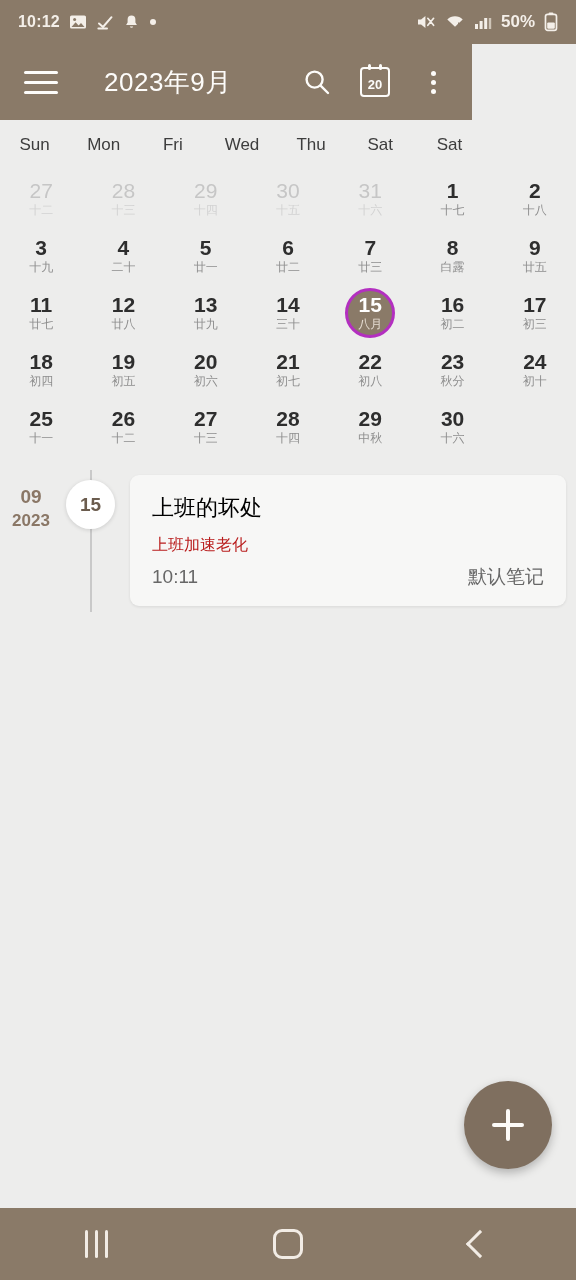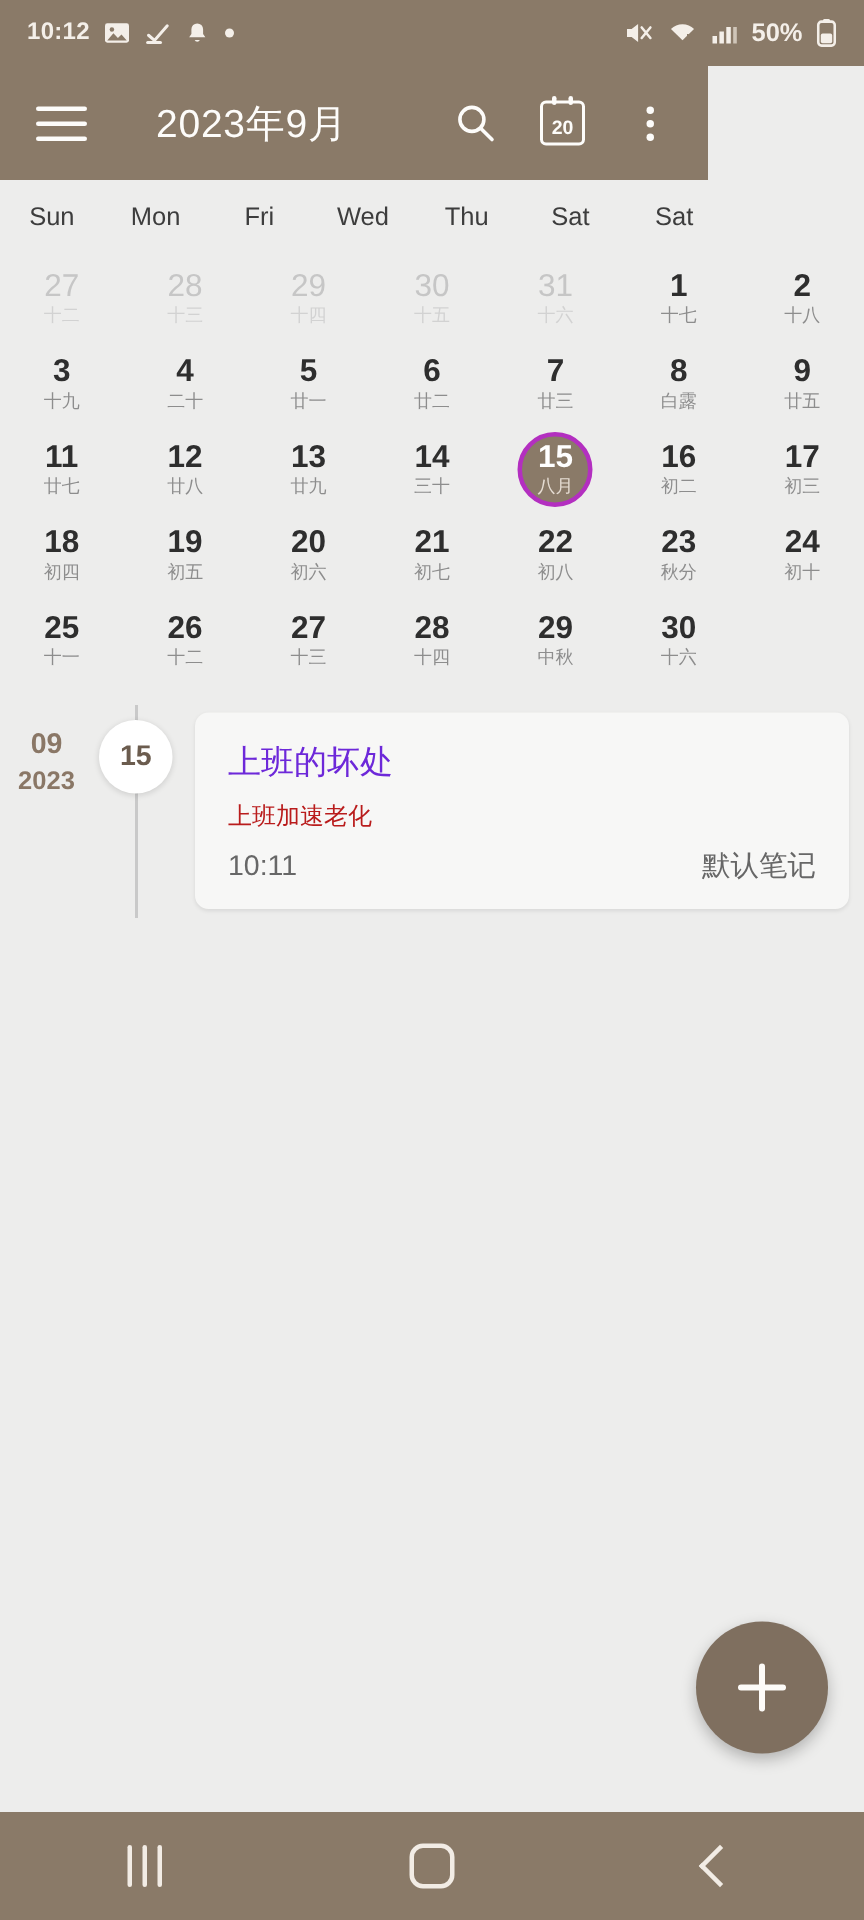--- a/index.html
+++ b/index.html
@@ -70,21 +70,21 @@
     position:absolute; left:66px; top:10px; width:49px; height:49px;
     border-radius:50%; background:#fff; display:flex; align-items:center;
     justify-content:center; font-size:19px; font-weight:600; color:#6b5c4e;
     box-shadow:0 1px 4px rgba(0,0,0,.14); z-index:2;
   }
   .ag-card {
     margin-left:68px; margin-top:5px; width:436px; background:#f7f7f6;
     border-radius:9px; padding:18px 22px 16px 22px;
     box-shadow:0 1px 3px rgba(0,0,0,.09); cursor:pointer;
   }
-  .card-title { font-size:22px; color:#6d28d9; line-height:1.4; }
+  .card-title { font-size:22px; color:#000000; line-height:1.4; }
   .card-sub { font-size:16px; color:#b91c1c; margin-top:10px; line-height:1.4; }
   .card-foot { display:flex; justify-content:space-between; align-items:baseline; margin-top:8px; }
   .card-time { font-size:19px; color:#676767; }
   .card-book { font-size:19px; color:#676767; }
 
   
   .fab {
     position:absolute; right:24px; bottom:111px; width:88px; height:88px;
     border-radius:50%; background:#7f6f5f; display:flex; align-items:center;
     justify-content:center; box-shadow:0 4px 10px rgba(0,0,0,.25); cursor:pointer;

